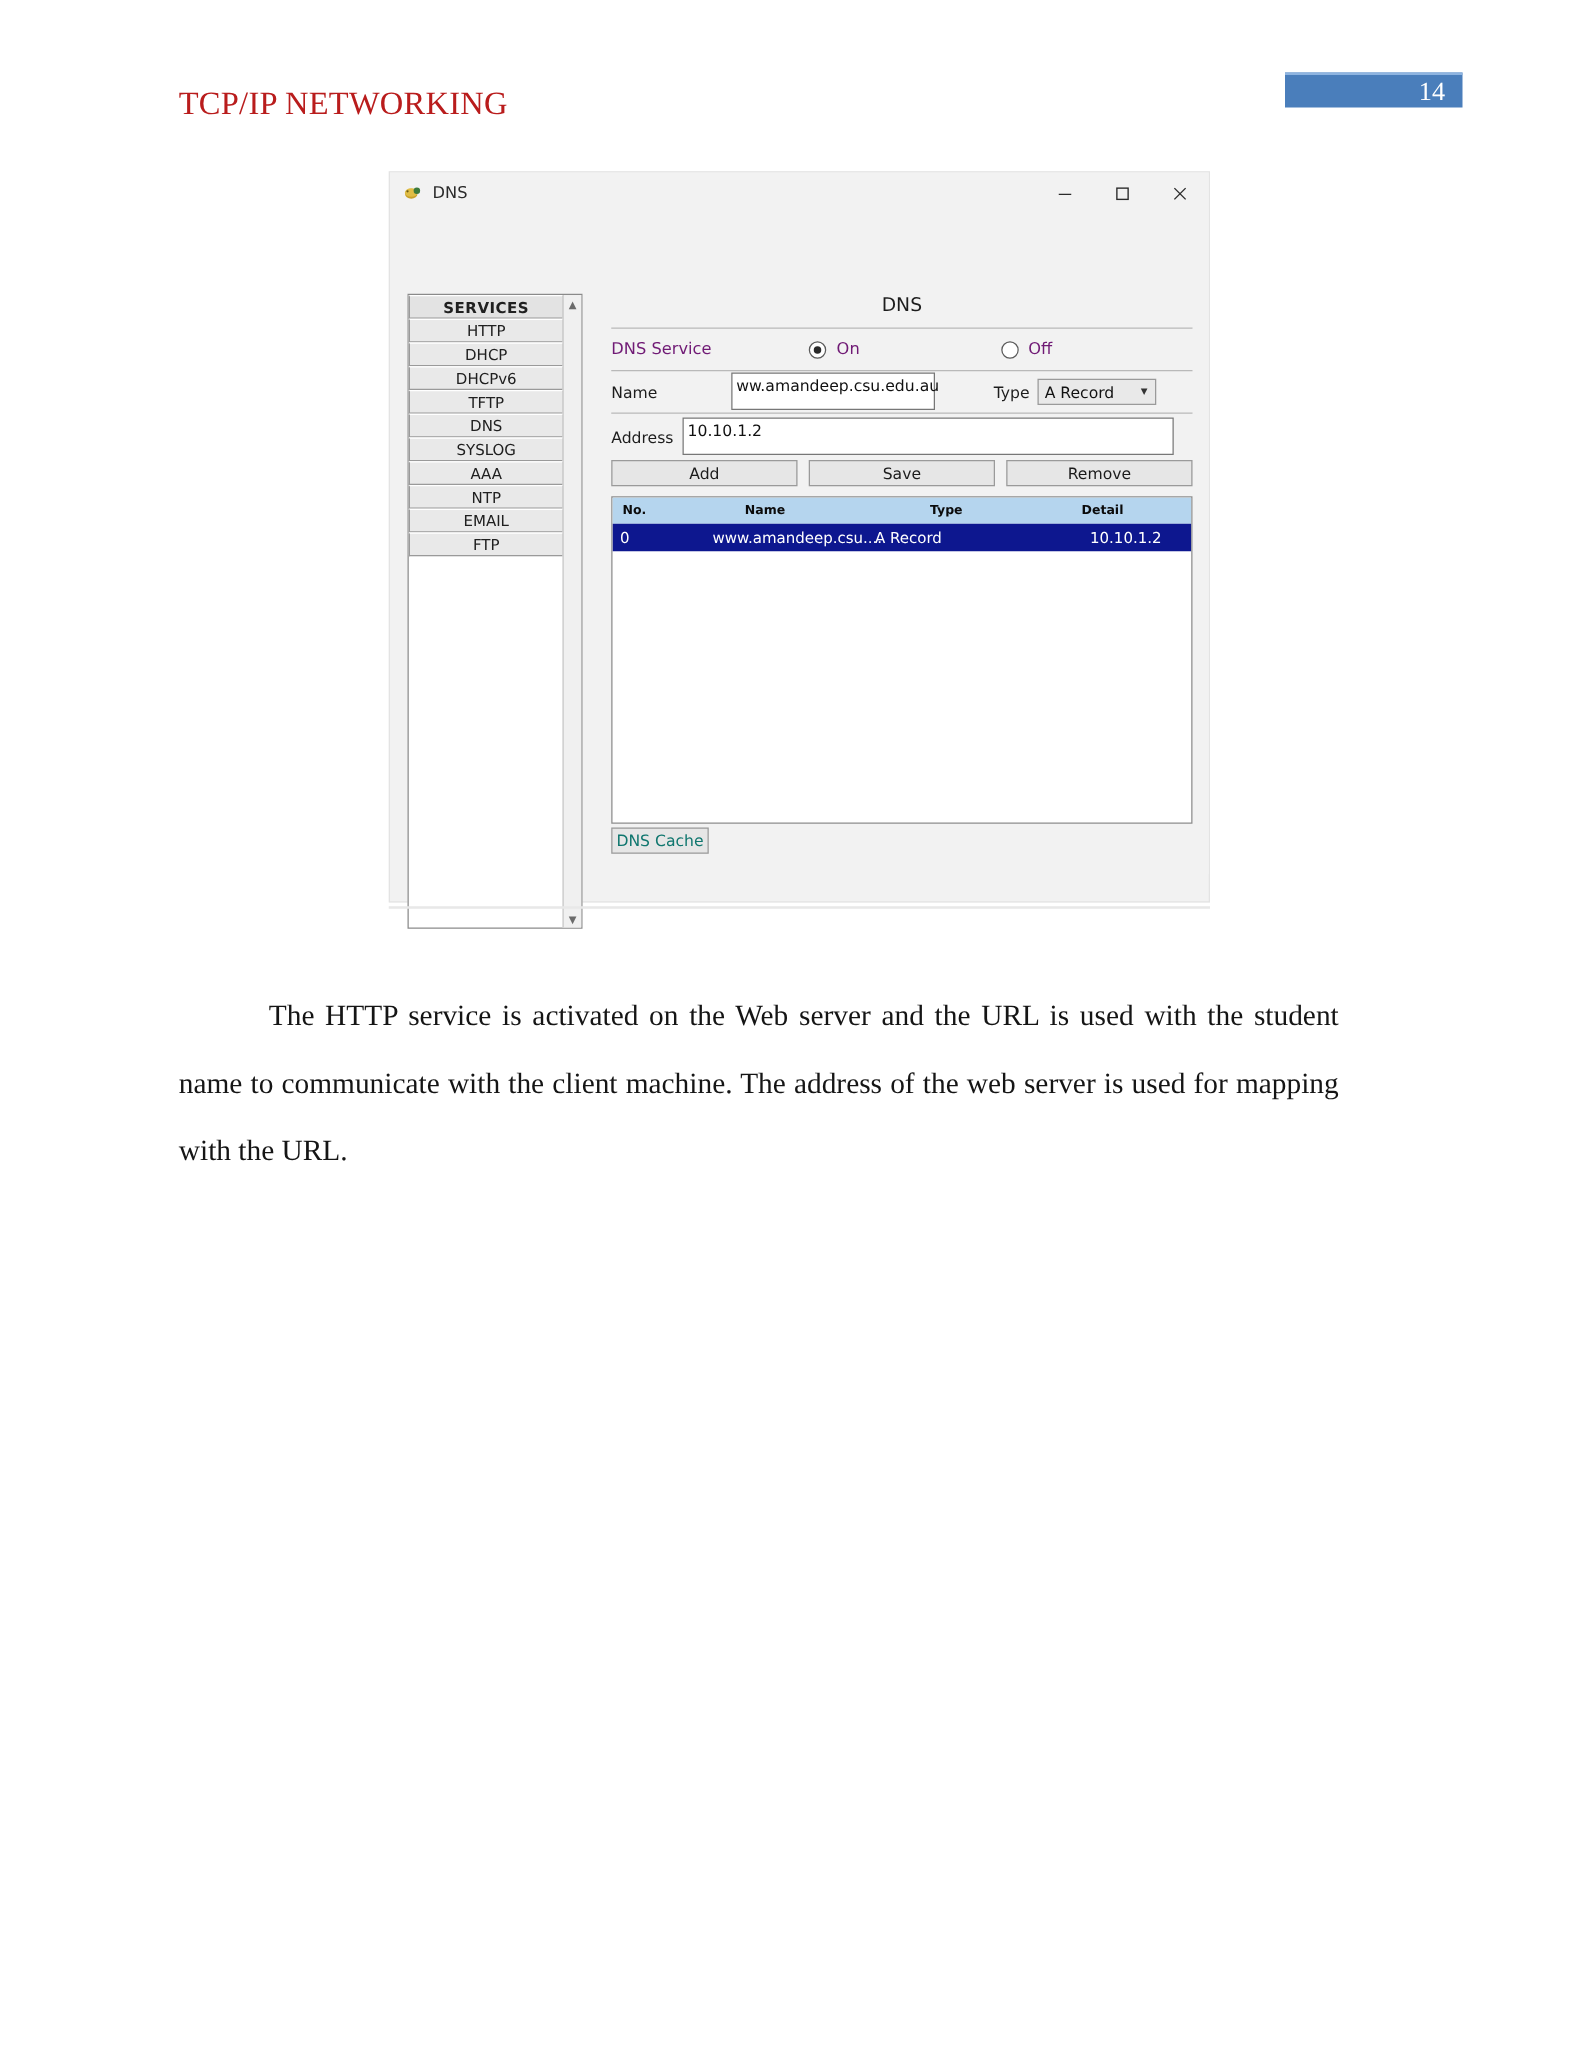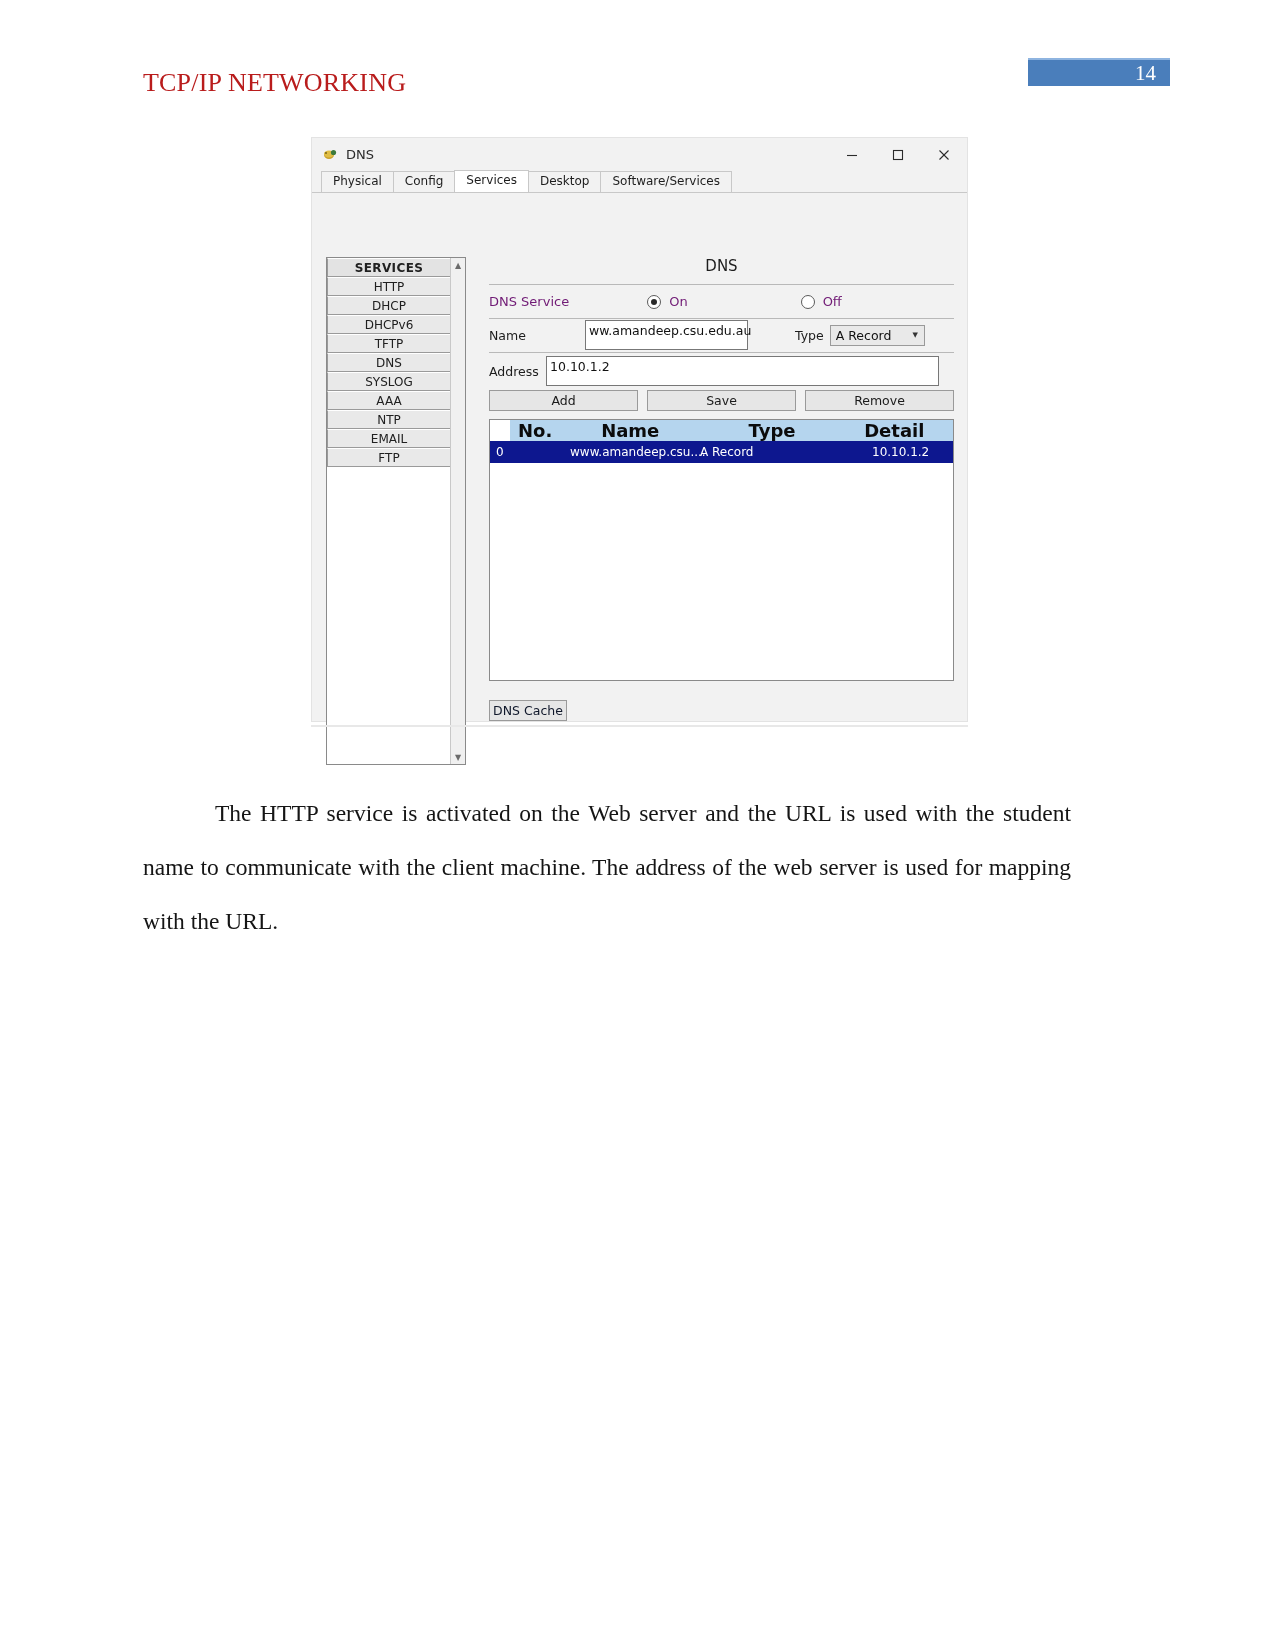--- a/index.html
+++ b/index.html
@@ -305,24 +305,23 @@
     background: #ffffff;
     height: 262px;
     box-sizing: border-box;
     overflow: hidden;
   }
   .thead {
     display: flex;
     background: #b5d5ee;
     height: 21px;
     align-items: center;
-    font-size: 18px;
+    font-size: 10px;
     font-weight: bold;
     color: #0b0b0b;
-    margin-left: 20px;
   }
   .trow {
     display: flex;
     background: #0d178f;
     height: 22px;
     align-items: center;
     font-size: 12px;
     color: #ffffff;
   }
   .c-no   { width: 42px; padding-left: 6px; box-sizing: border-box; }
@@ -330,27 +329,27 @@
   .c-type { width: 130px; }
   .c-det  { width: 120px; }
   .thead .c-no   { padding-left: 8px; }
   .thead .c-name { text-align: center; }
   .thead .c-type { text-align: center; }
   .thead .c-det  { text-align: center; }
   .trow .c-name  { text-align: left; padding-left: 38px; box-sizing: border-box;}
   .trow .c-type  { text-align: left; padding-left: 8px; box-sizing: border-box;}
   .trow .c-det   { text-align: left; padding-left: 50px; box-sizing: border-box;}
   .cache-btn {
-    margin-top: 19px;
+    margin-top: 3px;
     width: 78px;
     height: 21px;
     border: 1px solid #9a9a9a;
     background: #e6e6e6;
     font-size: 12.5px;
-    color: #0f172a;
+    color: #0f766e;
     display: flex;
     align-items: center;
     justify-content: center;
     box-sizing: border-box;
   }
   .shot-rule {
     position: absolute;
     left: 311px;
     top: 725px;
     width: 657px;
@@ -406,27 +405,20 @@
         </span>
         <span class="win-btn">
           <svg width="12" height="12" viewBox="0 0 12 12">
               <line x1="1.5" y1="1.5" x2="10.5" y2="10.5" stroke="#2b2b2b" stroke-width="1.1"></line>
               <line x1="10.5" y1="1.5" x2="1.5" y2="10.5" stroke="#2b2b2b" stroke-width="1.1"></line>
             </svg>
         </span>
       </div>
     </div>
 
-    <div class="tabstrip">
-      <div class="tab">Physical</div>
-      <div class="tab">Config</div>
-      <div class="tab active">Services</div>
-      <div class="tab">Desktop</div>
-      <div class="tab">Software/Services</div>
-    </div>
 
     <div class="content">
 
       <div class="sidebar-wrap">
         <div class="sidebar-list">
           <div class="svc-item header">SERVICES</div>
           <div class="svc-item">HTTP</div>
           <div class="svc-item">DHCP</div>
           <div class="svc-item">DHCPv6</div>
           <div class="svc-item">TFTP</div>

